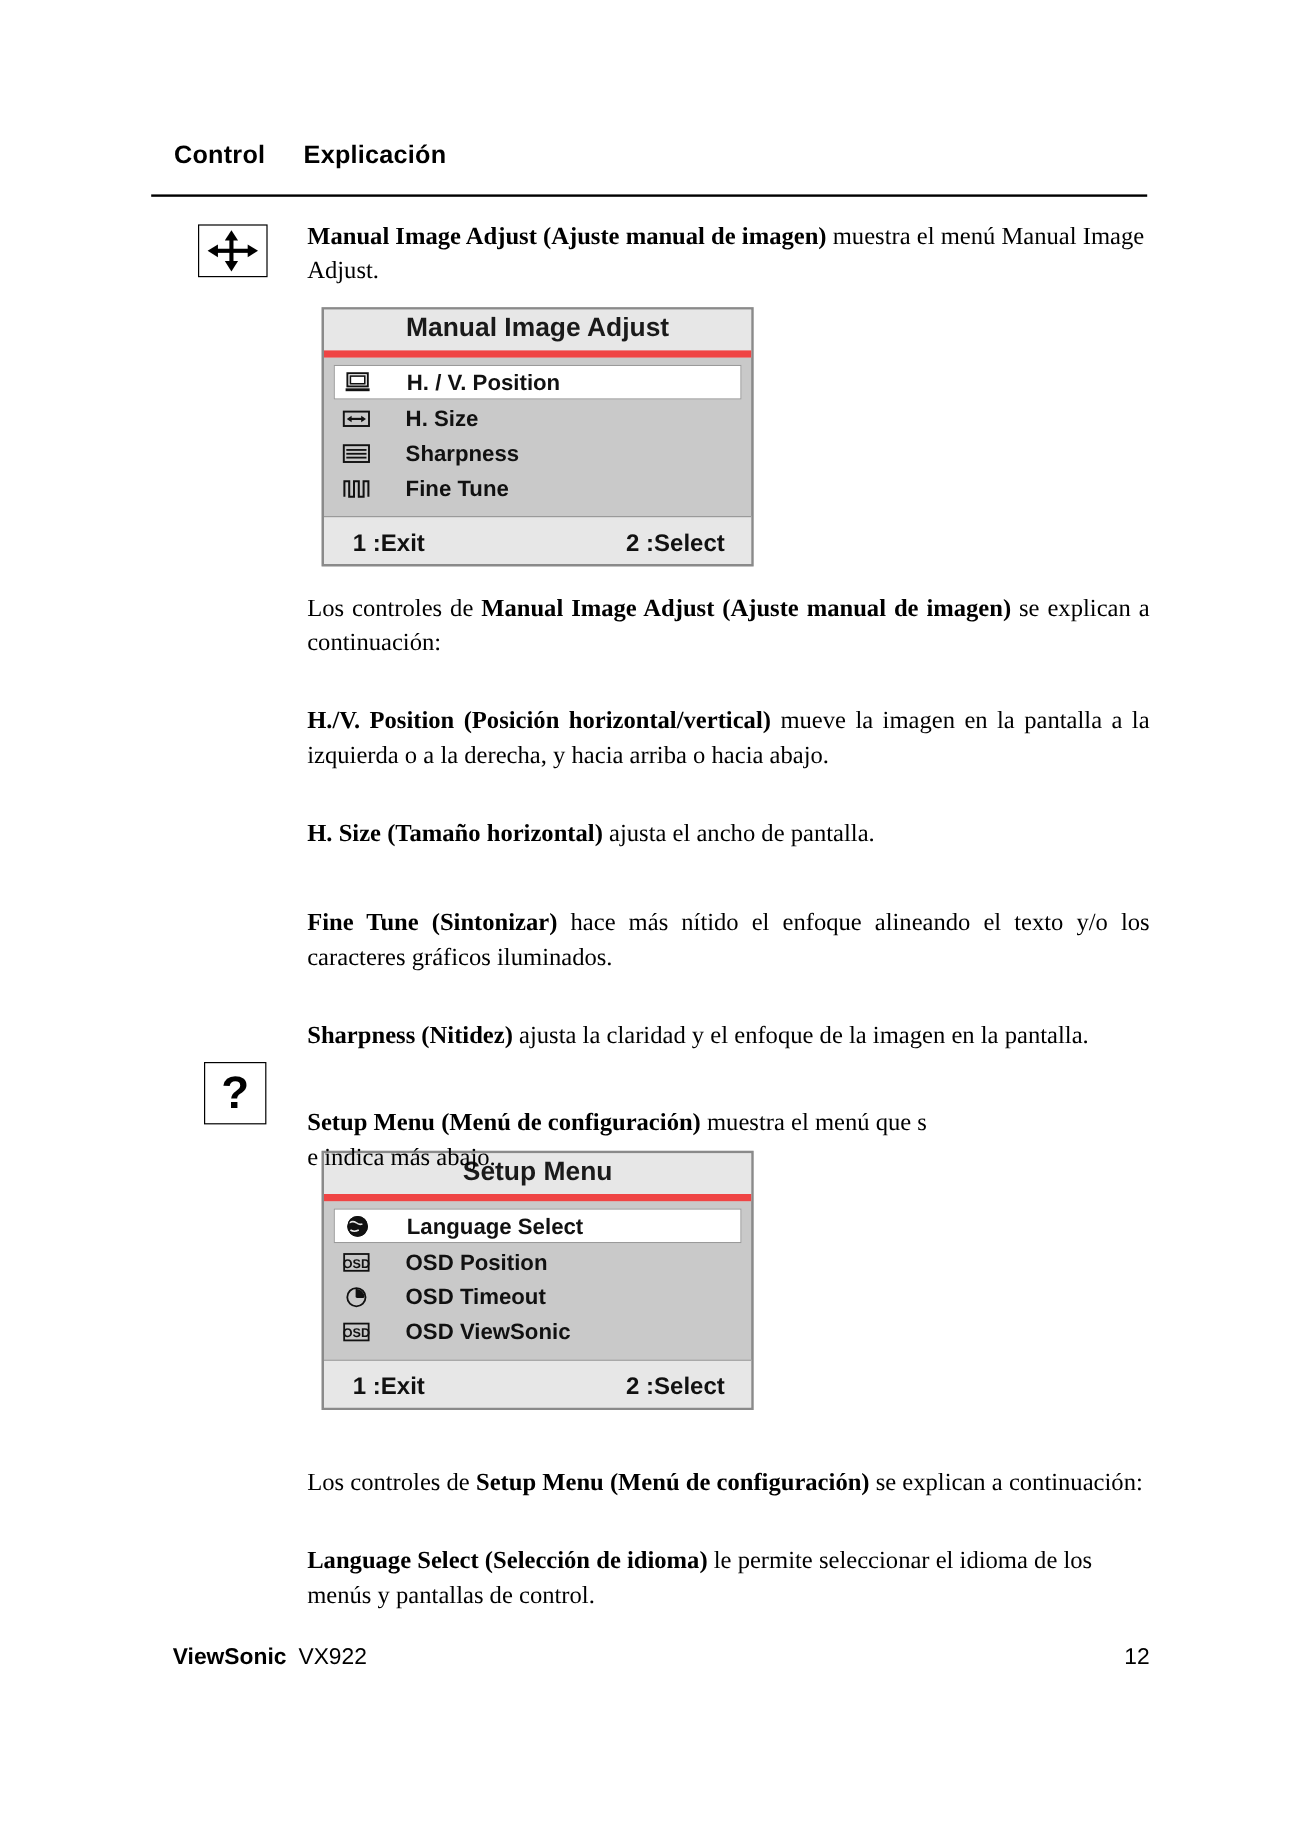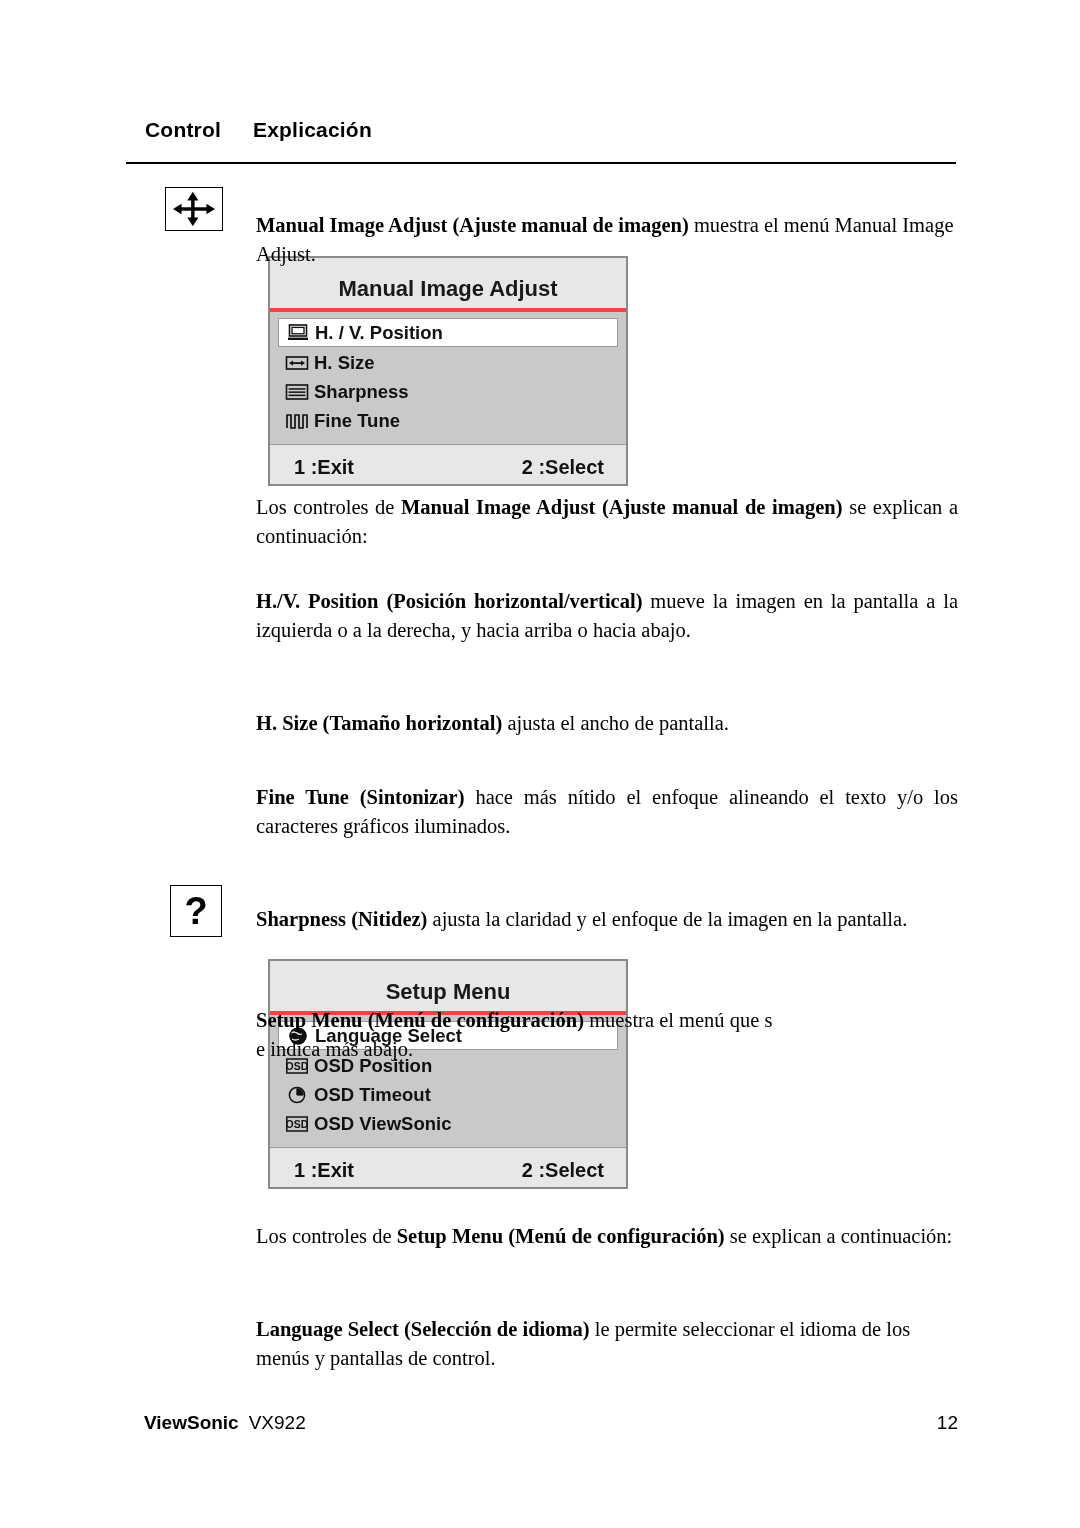--- a/index.html
+++ b/index.html
@@ -58,21 +58,21 @@
     width: 702px;
   }
 
   p.para {
     margin: 0 0 0 0;
     font-size: 20.5px;
     line-height: 1.42;
     text-align: justify;
     text-justify: inter-word;
   }
-  p.para.last-left { text-align: left; margin-top: 28px; }
+  p.para.last-left { text-align: left; }
   .spacer-md { height: 36px; }
   .spacer-lg { height: 44px; }
   b, strong { font-weight: bold; }
 
   
   .ctrl-icon {
     position: absolute;
     border: 1.5px solid #000;
     background: #fff;
     box-sizing: border-box;
@@ -104,26 +104,26 @@
     border: 2px solid #8a8a8a;
     background: #c9c9c9;
     box-sizing: border-box;
     font-family: "Liberation Sans", sans-serif;
   }
   #osd-manual { left: 268px; top: 256px; }
   #osd-setup  { left: 268px; top: 959px; }
 
   .osd-title {
     background: #e7e7e7;
-    border-bottom: 4px solid #ef4444;
+    border-bottom: 6px solid #ef4444;
     text-align: center;
     font-weight: bold;
     font-size: 22px;
     color: #1a1a1a;
-    padding: 18px 0 6px 0;
+    padding: 2px 0 6px 0;
   }
   .osd-items {
     padding: 6px 8px 8px 8px;
   }
   .osd-row {
     display: flex;
     align-items: center;
     height: 27px;
     padding: 0 4px;
     box-sizing: border-box;
@@ -131,21 +131,21 @@
   }
   .osd-row.selected {
     background: #ffffff;
     border: 1px solid #9a9a9a;
     height: 29px;
   }
   .osd-ico {
     width: 30px;
     min-width: 30px;
     height: 22px;
-    margin-right: 2px;
+    margin-right: 26px;
     display: flex;
     align-items: center;
     justify-content: center;
   }
   .osd-label {
     font-weight: bold;
     font-size: 18.5px;
     color: #111;
     white-space: nowrap;
   }
@@ -157,21 +157,21 @@
     padding: 11px 22px 5px 24px;
     font-weight: bold;
     font-size: 20px;
     color: #111;
   }
 
   
   .footer {
     position: absolute;
     left: 144px;
-    top: 1412px;
+    top: 1371px;
     width: 814px;
     display: flex;
     justify-content: space-between;
     align-items: baseline;
     font-family: "Liberation Sans", sans-serif;
     font-size: 19px;
   }
   .footer .brand { font-weight: bold; }
   .footer .model { font-weight: normal; margin-left: 10px; }
   .footer .pageno { font-weight: normal; }

